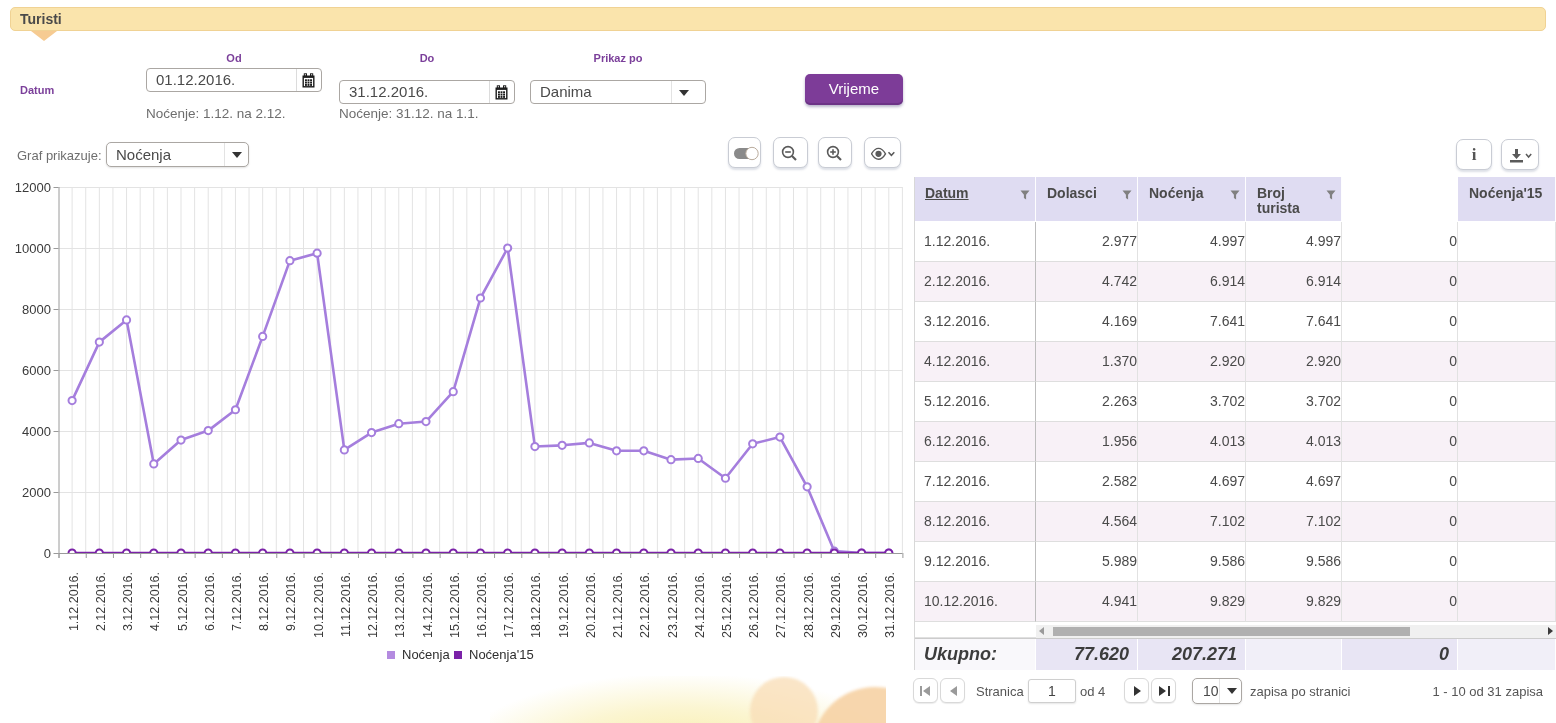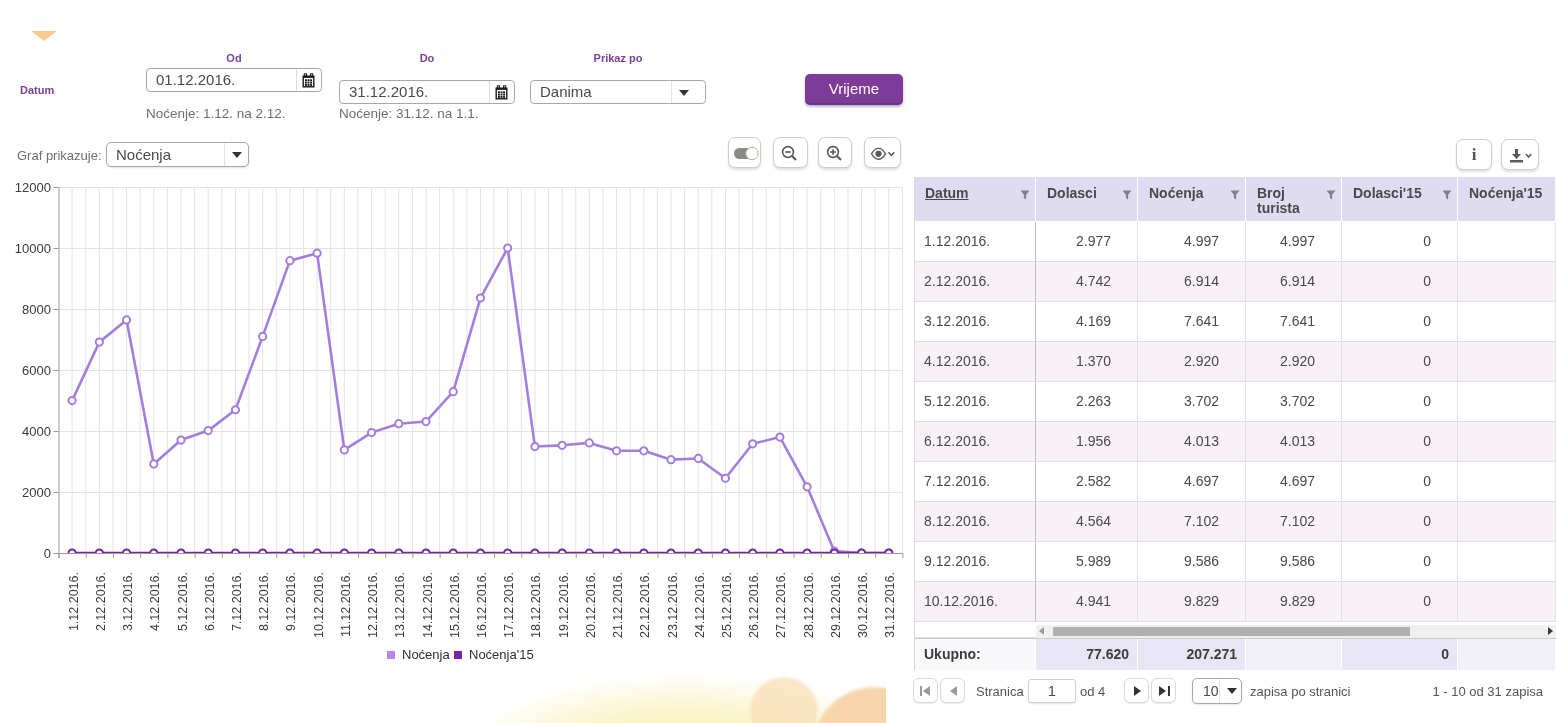--- a/index.html
+++ b/index.html
@@ -17,36 +17,39 @@
        border-left:5px solid transparent; border-right:5px solid transparent; border-top:6px solid #333; }
 .toolbtn { position:absolute; height:31px; background:#fff; border:1px solid #c9ccd4; border-radius:7px;
        box-shadow:0 2px 2px rgba(120,130,160,0.25); }
 .th { position:absolute; top:0; height:44px; background:#dfdcf2; border-right:1px solid #fdfdfe;
       font-weight:bold; font-size:14px; color:#4a4a4a; padding:9px 0 0 11px; line-height:15px; }
 .tr { position:absolute; left:0; width:642px; height:40px; background:#fff; }
 .tr.even { background:#f8f1f7; }
 .td { position:absolute; top:0; height:40px; border-bottom:1px solid #dedede; border-right:1px solid #e2e2e2;
       font-size:14px; color:#4a4a4a; line-height:39px; }
 .td.dt { padding-left:10px; border-right:1px solid #bdbdbd; }
-.td.num { text-align:right; padding-right:26px; }
-.tf { position:absolute; top:0; height:31px; border-right:1px solid #fff; font-weight:bold; font-size:14px;
-      color:#3c3c3c; line-height:30px; }
+.td.num { text-align:right; padding-right:0; }
+.tf { position:absolute; top:0; height:31px; border-right:1px solid #fff; font-weight:bold; font-size:18px;
+      color:#3c3c3c; line-height:30px;font-style:italic; }
 .pbtn { position:absolute; width:25px; height:25px; background:#fff; border:1px solid #d9d9d9; border-radius:6px;
       box-shadow:0 1px 1px rgba(0,0,0,0.08); }
 .ptext { position:absolute; font-size:13px; color:#555; }
 </style></head>
 <body>
 <div id="app">
 
 <div class="abs" style="left:460px;top:676px;width:426px;height:47px;overflow:hidden;">
   <div class="abs" style="left:30px;top:0px;width:420px;height:140px;background:radial-gradient(ellipse at 46% 62%, rgba(244,226,110,0.68) 0%, rgba(247,235,160,0.48) 45%, rgba(255,255,255,0) 73%);"></div>
   <div class="abs" style="left:290px;top:1px;width:68px;height:68px;border-radius:50%;background:rgba(249,222,183,0.78);filter:blur(1.5px);"></div>
   <div class="abs" style="left:352px;top:11px;width:126px;height:126px;border-radius:50%;background:rgba(246,210,164,0.9);filter:blur(1.5px);"></div>
 </div>
 
+<div class="abs" style="left:10px;top:7px;width:1536px;height:24px;background:#fae4ac;border:1px solid #f0d294;border-radius:5px;">
+  <div style="font-weight:bold;font-size:14px;color:#4a4a4a;padding:3px 0 0 9px;">Turisti</div>
+</div>
 <div class="abs" style="left:31px;top:31px;width:0;height:0;border-left:13px solid transparent;border-right:13px solid transparent;border-top:10px solid #f6cb92;"></div>
 
 <div class="plabel" style="left:146px;top:52px;width:176px;text-align:center;">Od</div>
 <div class="plabel" style="left:339px;top:52px;width:176px;text-align:center;">Do</div>
 <div class="plabel" style="left:530px;top:52px;width:176px;text-align:center;">Prikaz po</div>
 <div class="plabel" style="left:20px;top:84px;">Datum</div>
 
 <div class="inp" style="left:146px;top:68px;width:176px;">01.12.2016.
   <span class="vsep"></span><span class="calic"><svg width="13" height="15" viewBox="0 0 13 15">
           <rect x="1.2" y="3.2" width="10.6" height="10.6" fill="#fff" stroke="#1b1b1b" stroke-width="1.4"></rect>
@@ -366,23 +369,20 @@
           </svg></div>
 <div class="th" style="left:122px;width:102px">Dolasci<svg width="10" height="10" viewBox="0 0 10 10" style="position:absolute;right:5px;top:13px">
             <path d="M0.5 0.5 h9 l-3.4 4.2 v4.8 l-2.2-1.4 v-3.4 z" fill="#808080"></path>
           </svg></div>
 <div class="th" style="left:224px;width:108px">Noćenja<svg width="10" height="10" viewBox="0 0 10 10" style="position:absolute;right:5px;top:13px">
             <path d="M0.5 0.5 h9 l-3.4 4.2 v4.8 l-2.2-1.4 v-3.4 z" fill="#808080"></path>
           </svg></div>
 <div class="th" style="left:332px;width:96px">Broj<br>turista<svg width="10" height="10" viewBox="0 0 10 10" style="position:absolute;right:5px;top:13px">
             <path d="M0.5 0.5 h9 l-3.4 4.2 v4.8 l-2.2-1.4 v-3.4 z" fill="#808080"></path>
           </svg></div>
-<div class="th" style="left:428px;width:116px">Dolasci'15<svg width="10" height="10" viewBox="0 0 10 10" style="position:absolute;right:5px;top:13px">
-            <path d="M0.5 0.5 h9 l-3.4 4.2 v4.8 l-2.2-1.4 v-3.4 z" fill="#808080"></path>
-          </svg></div>
 <div class="th" style="left:544px;width:98px">Noćenja'15</div>
       </div>
   <div class="tr" style="top:45px">
         <div class="td dt" style="left:0;width:122px">1.12.2016.</div>
         <div class="td num" style="left:122px;width:102px">2.977</div>
         <div class="td num" style="left:224px;width:108px">4.997</div>
         <div class="td num" style="left:332px;width:96px">4.997</div>
         <div class="td num" style="left:428px;width:116px">0</div>
         <div class="td" style="left:544px;width:98px"></div>
       </div>

